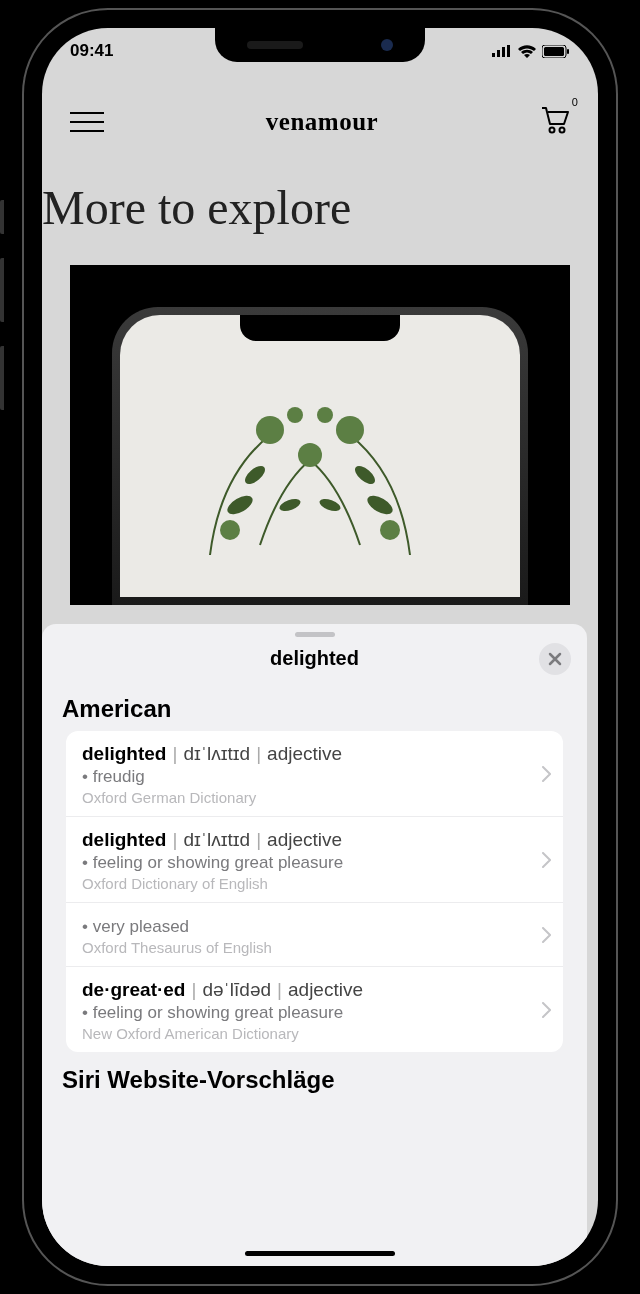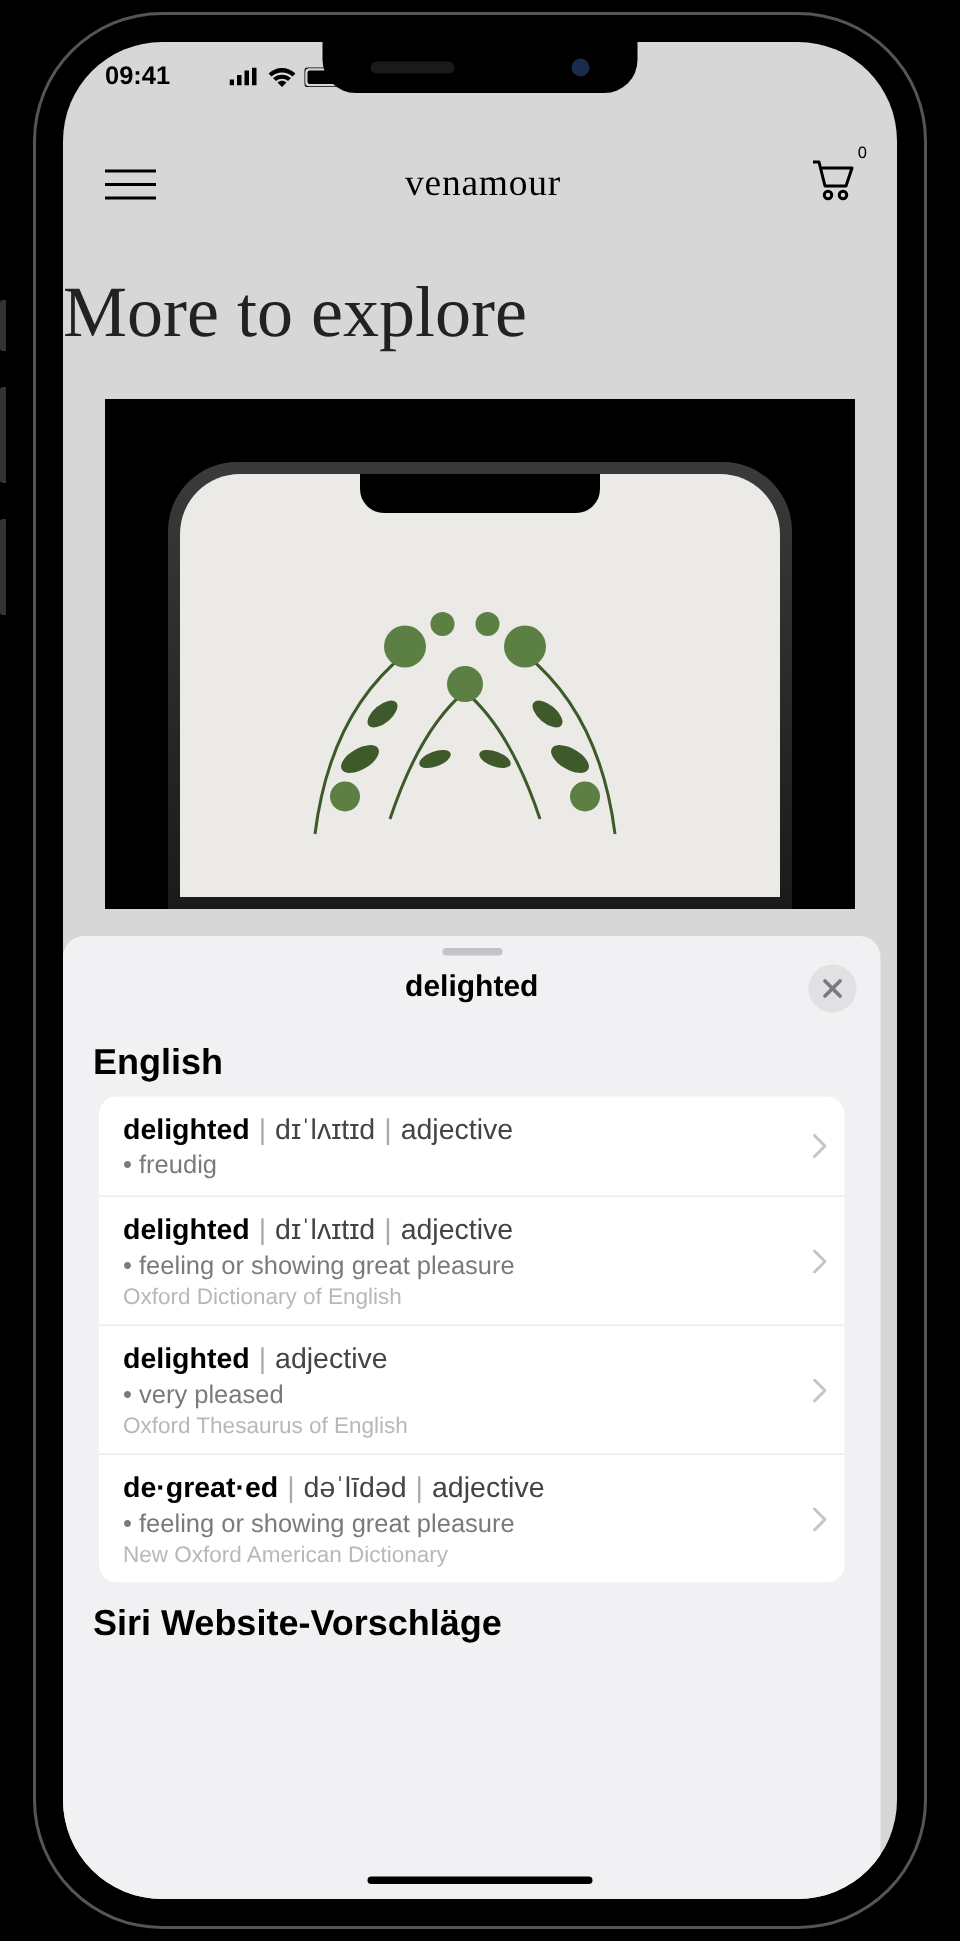--- a/index.html
+++ b/index.html
@@ -66,20 +66,21 @@
   border-radius: 50%;
   margin-left: 30px;
 }
 .status-bar {
   position: absolute;
   top: 0;
   left: 0;
   right: 0;
   height: 46px;
   display: flex;
+  justify-content: space-between;
   align-items: center;
   padding: 0 28px;
   z-index: 50;
   gap: 40px;
 }
 .status-time {
   font-size: 17px;
   font-weight: 600;
   color: #000;
 }
@@ -107,21 +108,21 @@
   flex-direction: column;
   gap: 7px;
 }
 .hamburger span {
   width: 34px;
   height: 2px;
   background: #000;
 }
 .brand {
   font-size: 25px;
-  font-weight: 400;
+  font-weight: 700;
   letter-spacing: 0.5px;
   font-family: Georgia, serif;
   color: #000;
 }
 .cart {
   position: relative;
 }
 .cart-count {
   position: absolute;
   top: -10px;
@@ -382,42 +383,42 @@
       <div class="sheet">
         <div class="sheet-grabber"></div>
         <div class="sheet-header">
           <div class="sheet-title">delighted</div>
           <div class="sheet-close">
             <svg width="14" height="14" viewBox="0 0 14 14">
                 <path d="M2 2 L12 12 M12 2 L2 12" stroke="#7b7b7e" stroke-width="2.5" stroke-linecap="round"></path>
               </svg>
           </div>
         </div>
-        <div class="section-label">English</div>
+        <div class="section-label">American</div>
         <div class="card">
 
           <div class="entry">
             <div class="entry-line1"><b>delighted</b><span class="entry-sep">|</span><span class="entry-ipa">dɪˈlʌɪtɪd</span><span class="entry-sep">|</span><span class="entry-pos">adjective</span></div>
             <div class="entry-line2">• freudig</div>
+            <div class="entry-line3">Oxford German Dictionary</div>
             <svg class="entry-chevron" width="9" height="16" viewBox="0 0 9 16">
                 <path d="M1 1 L8 8 L1 15" fill="none" stroke="#c5c5c8" stroke-width="2" stroke-linecap="round"></path>
               </svg>
           </div>
 
           <div class="entry">
             <div class="entry-line1"><b>delighted</b><span class="entry-sep">|</span><span class="entry-ipa">dɪˈlʌɪtɪd</span><span class="entry-sep">|</span><span class="entry-pos">adjective</span></div>
             <div class="entry-line2">• feeling or showing great pleasure</div>
             <div class="entry-line3">Oxford Dictionary of English</div>
             <svg class="entry-chevron" width="9" height="16" viewBox="0 0 9 16">
                 <path d="M1 1 L8 8 L1 15" fill="none" stroke="#c5c5c8" stroke-width="2" stroke-linecap="round"></path>
               </svg>
           </div>
 
           <div class="entry">
-            <div class="entry-line1"><b>delighted</b><span class="entry-sep">|</span><span class="entry-pos">adjective</span></div>
             <div class="entry-line2">• very pleased</div>
             <div class="entry-line3">Oxford Thesaurus of English</div>
             <svg class="entry-chevron" width="9" height="16" viewBox="0 0 9 16">
                 <path d="M1 1 L8 8 L1 15" fill="none" stroke="#c5c5c8" stroke-width="2" stroke-linecap="round"></path>
               </svg>
           </div>
 
           <div class="entry">
             <div class="entry-line1"><b>de·great·ed</b><span class="entry-sep">|</span><span class="entry-ipa">dəˈlīdəd</span><span class="entry-sep">|</span><span class="entry-pos">adjective</span></div>
             <div class="entry-line2">• feeling or showing great pleasure</div>

